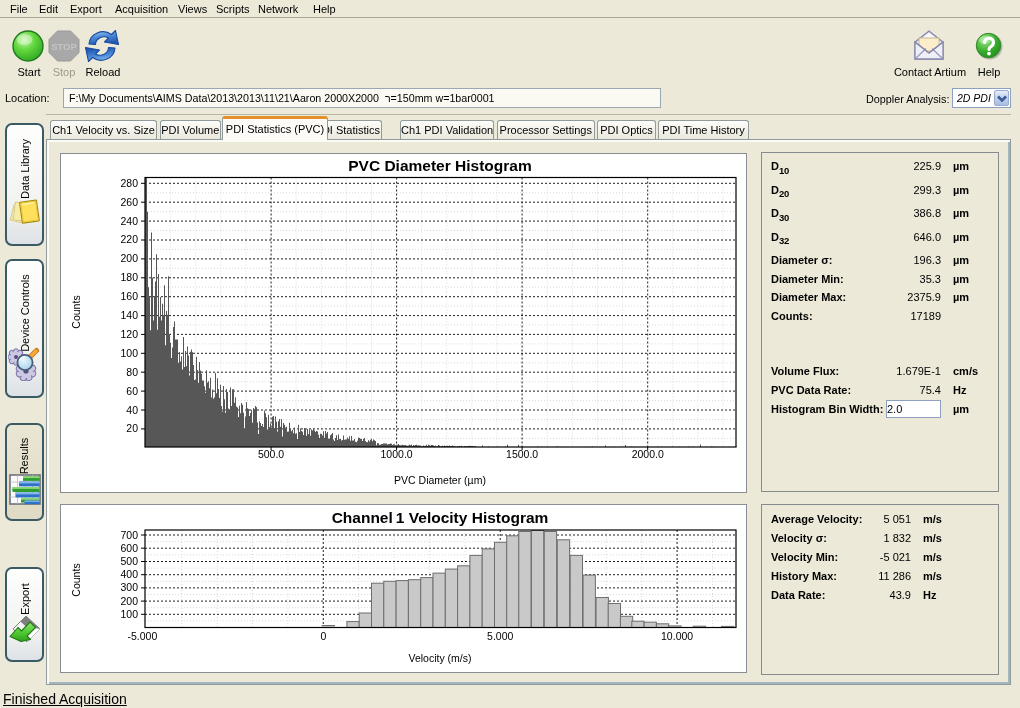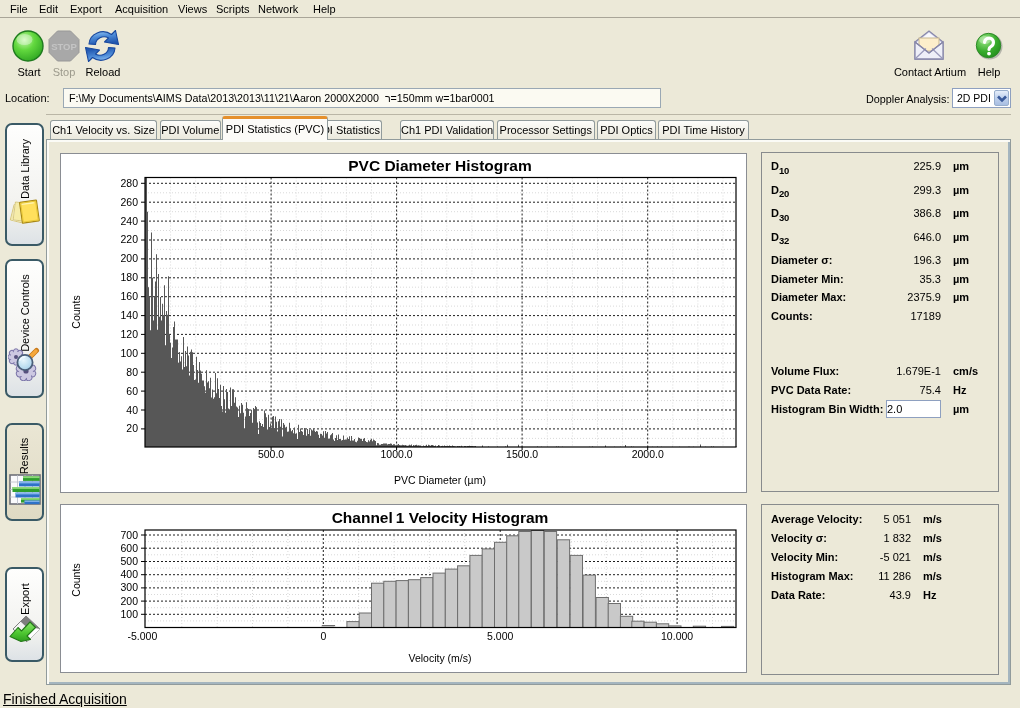--- a/index.html
+++ b/index.html
@@ -2,21 +2,21 @@
 <html><head><meta charset="utf-8"><style>
 * { margin:0; padding:0; box-sizing:border-box; }
 html,body { width:1020px; height:708px; overflow:hidden; }
 body { background:#ECE9D8; font-family:"Liberation Sans",sans-serif; font-size:11px; color:#000; position:relative; }
 .menubar { position:absolute; left:0; top:0; width:1020px; height:18px; border-bottom:1px solid #A9A598; }
 .tlabel { position:absolute; top:66px; font-size:11px; text-align:center; }
 .loclabel { position:absolute; left:5px; top:92px; }
 .locbox { position:absolute; left:63px; top:88px; width:598px; height:20px; background:#FBFAF2; border:1px solid #9AA8B4; line-height:18px; padding-left:5px; white-space:nowrap; overflow:hidden; font-size:10.7px; }
 .doplabel { position:absolute; left:866px; top:92.5px; font-size:10.8px; }
 .combo { position:absolute; left:952px; top:88px; width:59px; height:20px; background:#fff; border:1px solid #8EA0C0; }
-.combo .ctext { position:absolute; left:4px; top:3px; font-size:10.5px; }
+.combo .ctext { position:absolute; left:4px; top:3px; font-size:10.5px;font-style:italic; }
 .cbtn { position:absolute; right:1px; top:1px; width:15px; height:16px; border:1px solid #98AECC; border-radius:2px;
  background:linear-gradient(#E6EEFA,#C2D3EE 45%,#A8BEE2); }
 .cbtn svg { position:absolute; left:1px; top:2px; }
 .tab { position:absolute; top:120px; height:19px; background:linear-gradient(#FDFDFA,#EAE8DC); border:1px solid #919B9C; border-bottom:none; border-radius:3px 3px 0 0; text-align:center; line-height:18px; font-size:11px; white-space:nowrap; overflow:hidden; }
 .tab.active { top:116px; height:24px; background:#FCFBF8; border-top:3px solid #E5902C; line-height:20px; z-index:5; }
 .mainpanel { position:absolute; left:46px; top:139px; width:965px; height:546px; border:1px solid #919B9C; background:#ECE9D8; box-shadow:inset 2px 2px 0 #FBFBF6, inset -2px -2px 0 #A4B5BF; }
 .chartpanel { position:absolute; background:#fff; border:1px solid #8A8D93; }
 .statspanel { position:absolute; border:1px solid #888B8D; }
 .srow { position:absolute; left:0; width:100%; height:16px; }
 .srow .lbl { position:absolute; left:9px; top:0; font-weight:bold; }
@@ -302,21 +302,21 @@
       <span class="lbl">Velocity σ:</span>
       <span class="val2">1 832</span>
       <span class="unit2">m/s</span>
     </div>
     <div class="srow2" style="top:46px">
       <span class="lbl">Velocity Min:</span>
       <span class="val2">-5 021</span>
       <span class="unit2">m/s</span>
     </div>
     <div class="srow2" style="top:65px">
-      <span class="lbl">Histogram Max:</span>
+      <span class="lbl">History Max:</span>
       <span class="val2">11 286</span>
       <span class="unit2">m/s</span>
     </div>
     <div class="srow2" style="top:84px">
       <span class="lbl">Data Rate:</span>
       <span class="val2">43.9</span>
       <span class="unit2">Hz</span>
     </div>
   </div>
 <svg width="685" height="337" style="position:absolute;left:61px;top:154px" font-family="Liberation Sans, sans-serif">

